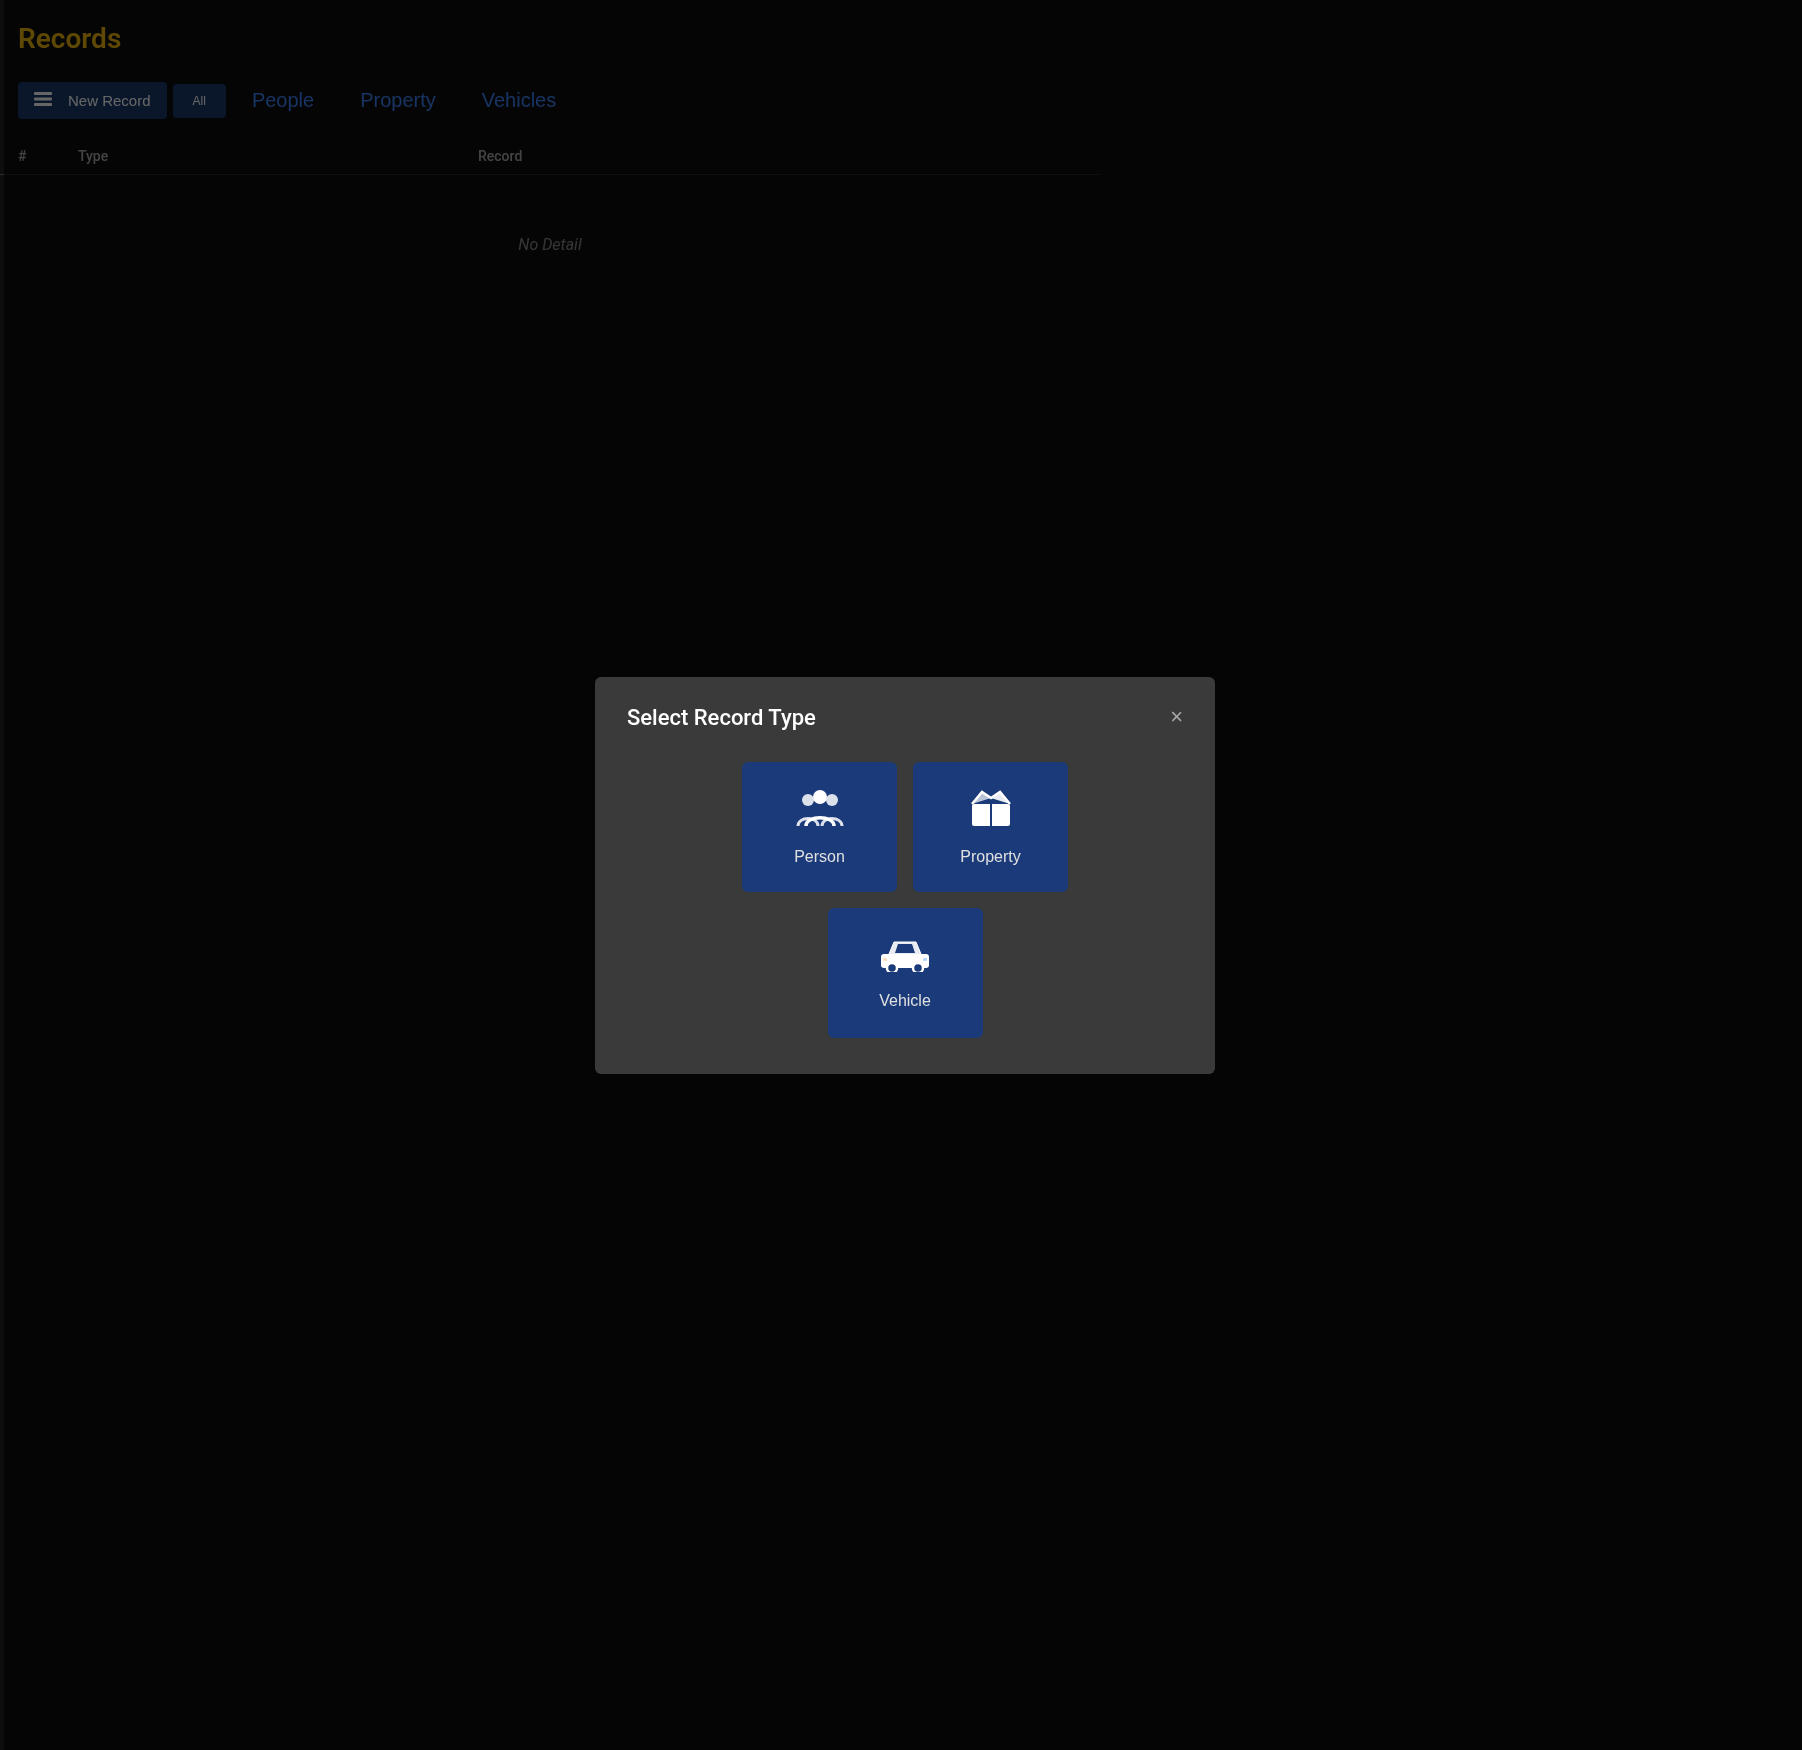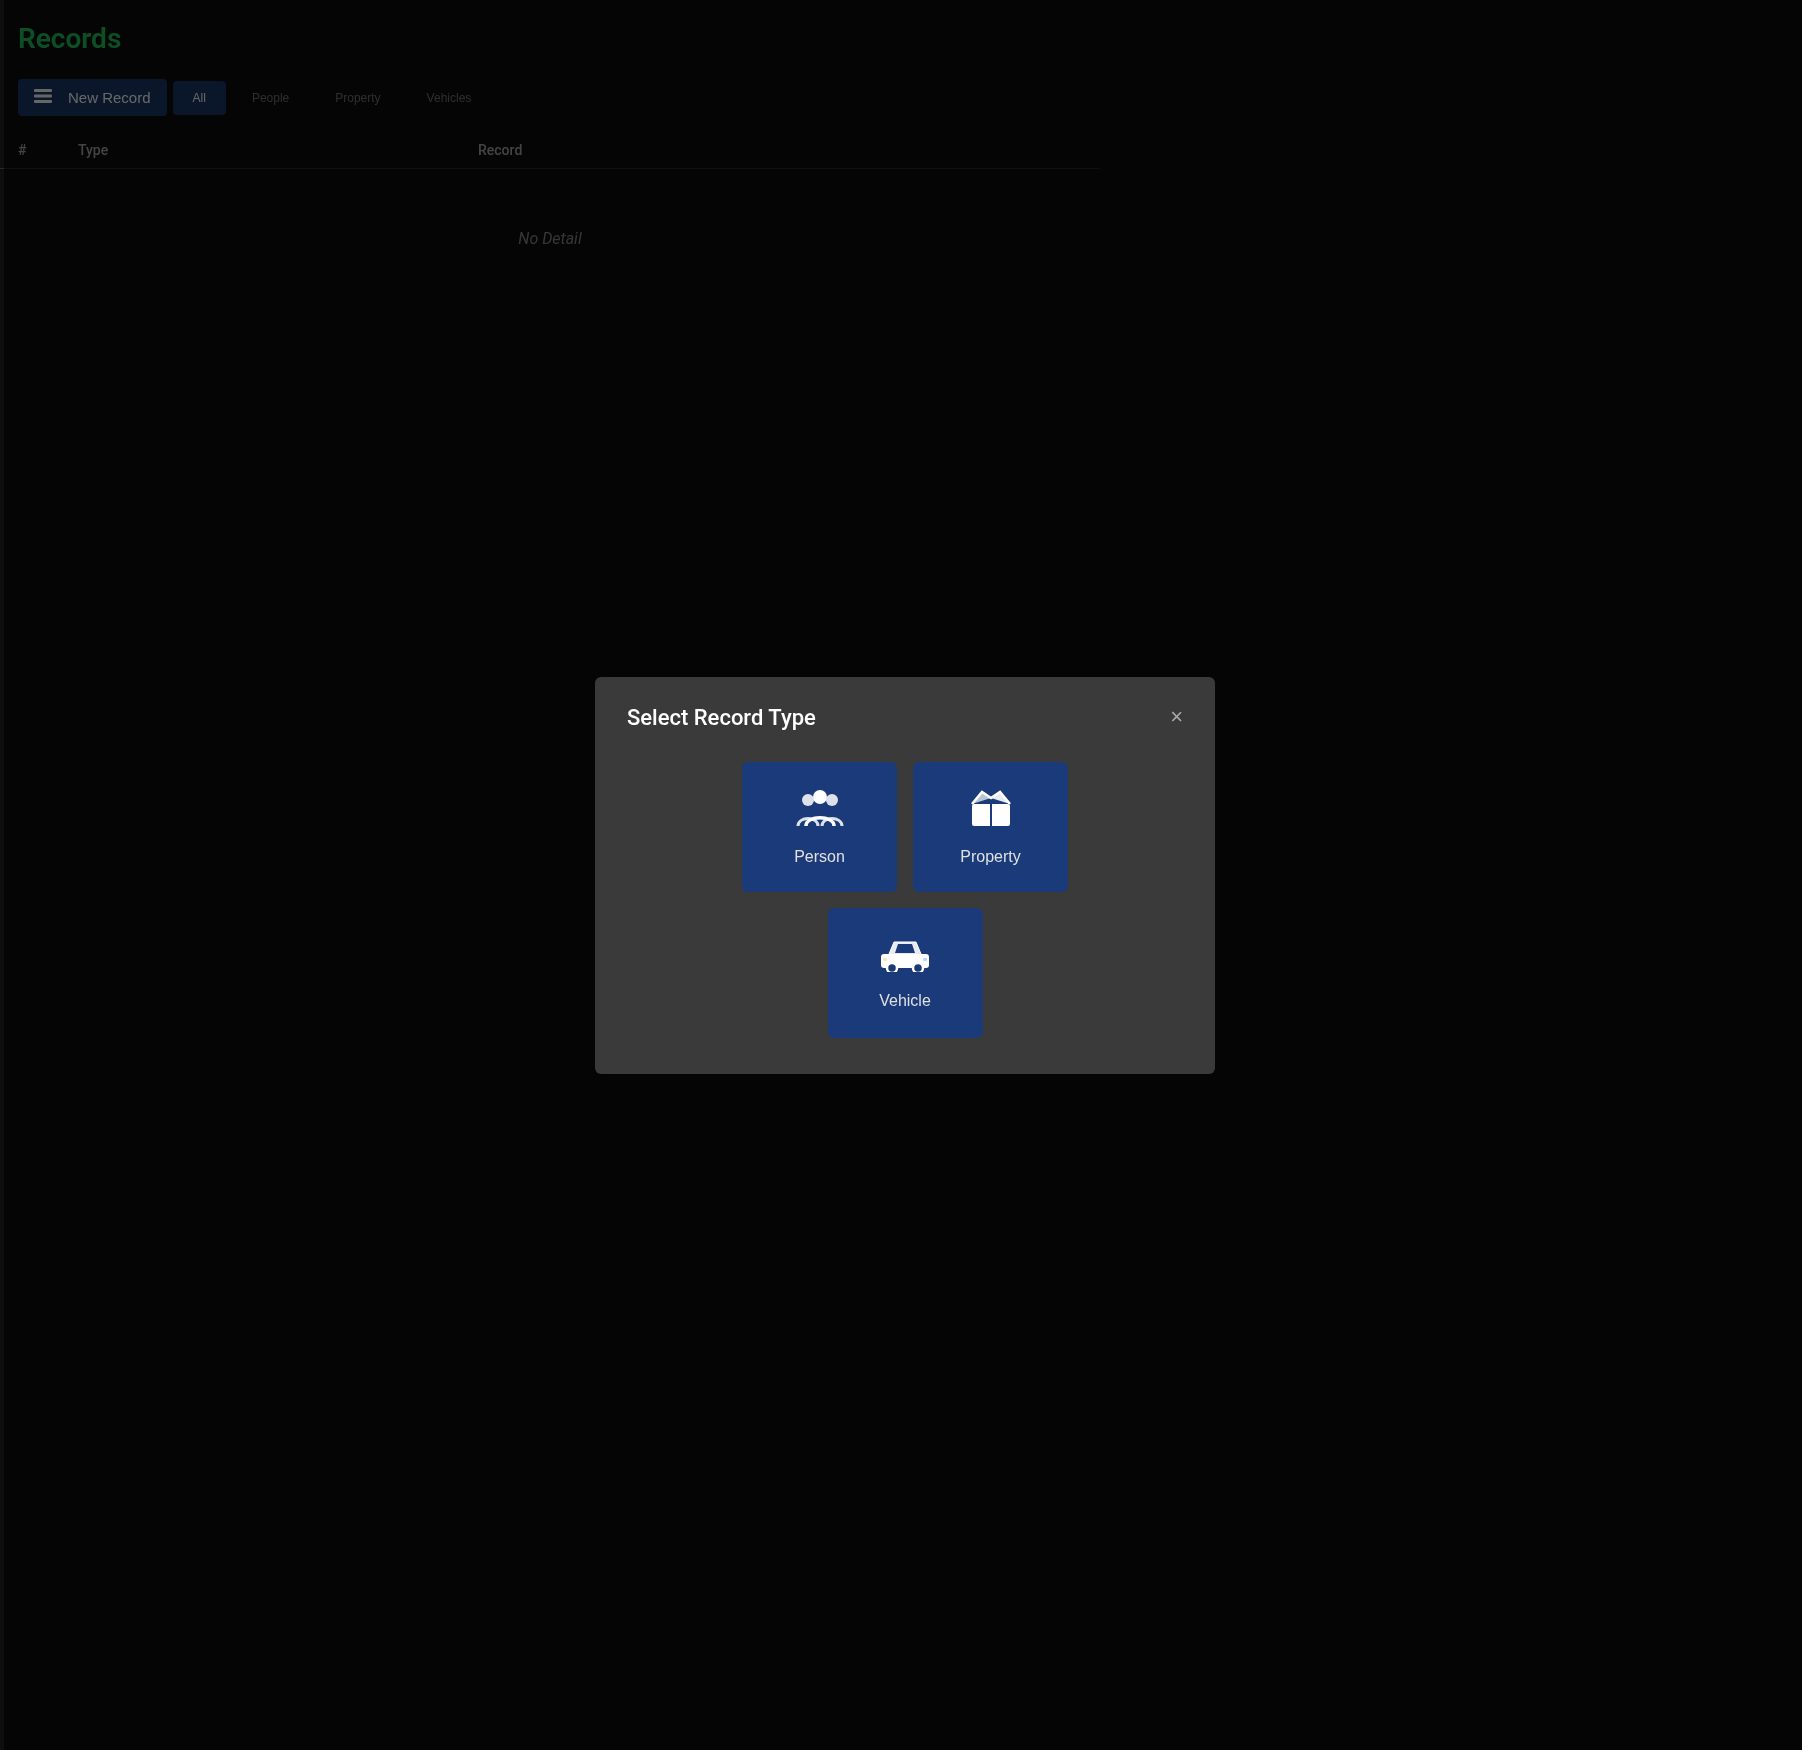--- a/index.html
+++ b/index.html
@@ -11,21 +11,21 @@
     body {
       background-color: #0e0e0e;
       color: #ffffff;
       font-family: -apple-system, BlinkMacSystemFont, 'Segoe UI', Roboto, sans-serif;
       width: 1100px;
       min-height: 1080px;
       position: relative;
     }
 
     .page-title {
-      color: #22c55e;
+      color: #eab308;
       font-size: 28px;
       font-weight: 600;
       padding: 22px 18px 16px 18px;
     }
 
     .toolbar {
       display: flex;
       align-items: center;
       padding: 8px 18px 16px 18px;
       gap: 6px;
@@ -49,24 +49,24 @@
       color: #ffffff;
       border: none;
       padding: 10px 20px;
       border-radius: 4px;
       font-size: 12px;
       cursor: pointer;
     }
 
     .tab-btn {
       background: transparent;
-      color: #737373;
+      color: #3b82f6;
       border: none;
       padding: 10px 20px;
-      font-size: 12px;
+      font-size: 20px;
       cursor: pointer;
       text-align: right;
     }
 
     .table-header {
       display: grid;
       grid-template-columns: 60px 400px 1fr;
       padding: 10px 18px;
       border-bottom: 1px solid #2a2a2a;
       color: #aaaaaa;

